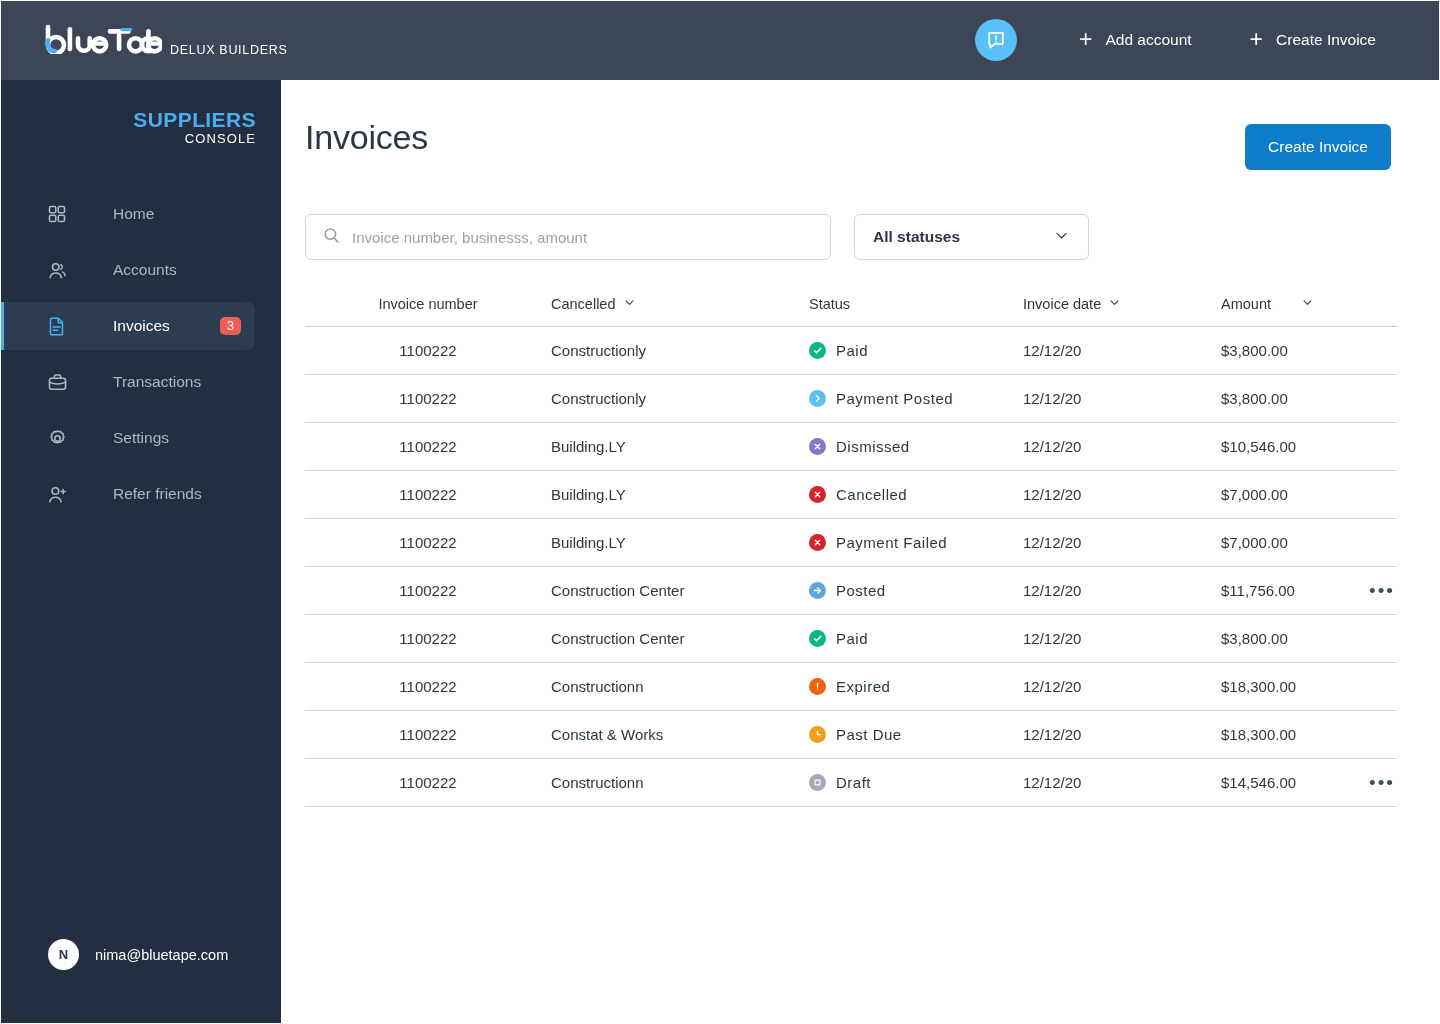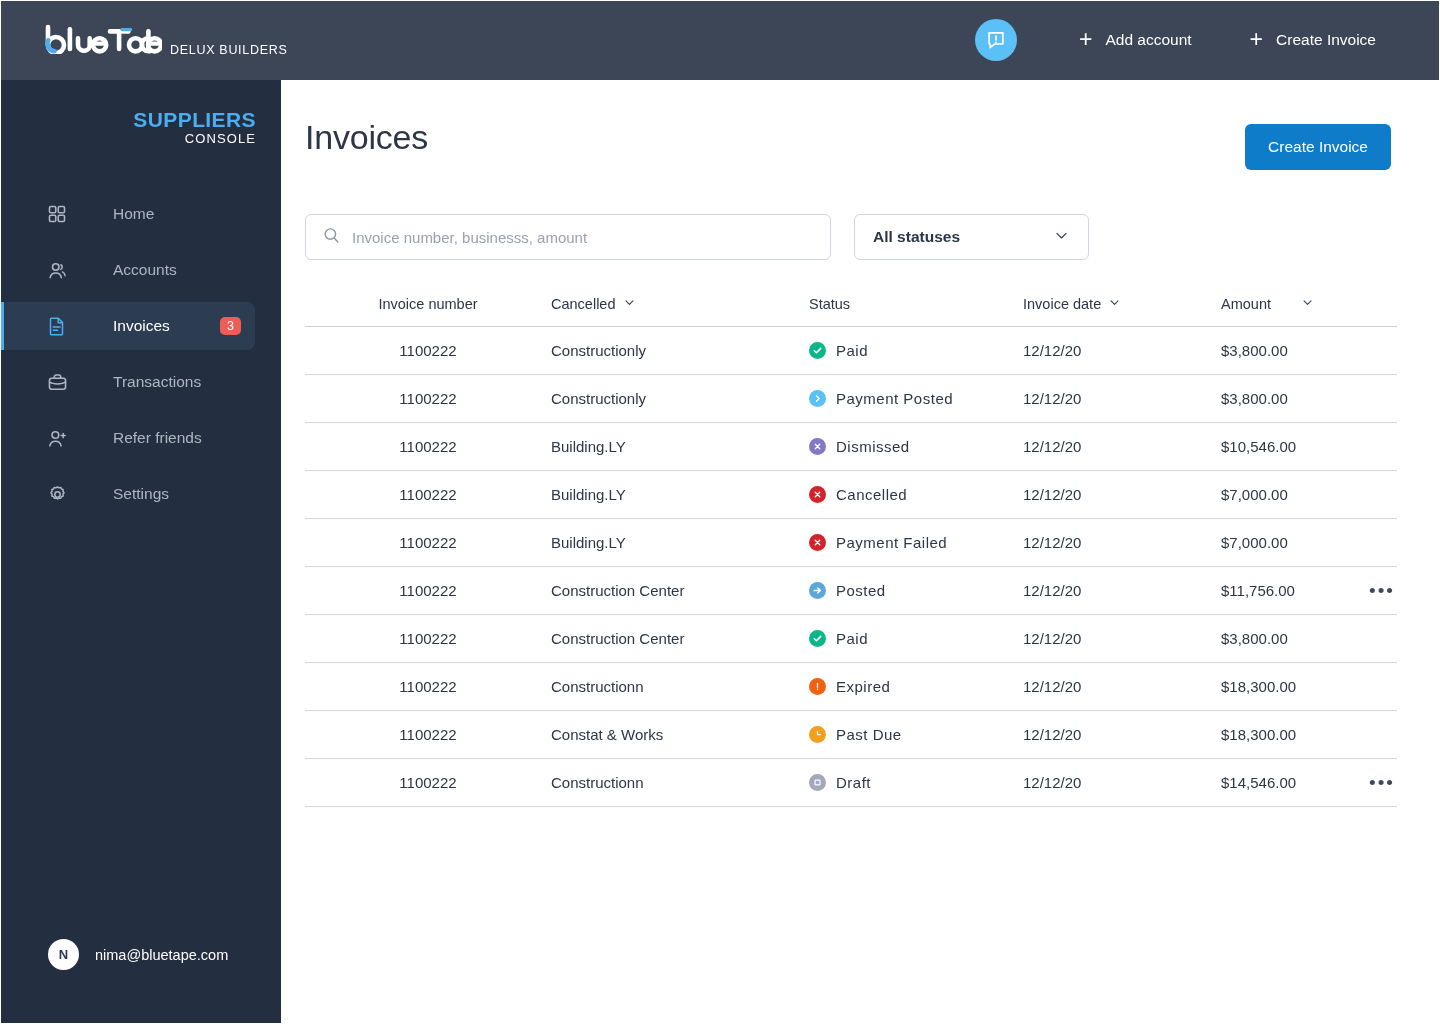--- a/index.html
+++ b/index.html
@@ -439,36 +439,36 @@
               <path d="M8.4 7 V5.4 a2 2 0 0 1 2 -2 h3.2 a2 2 0 0 1 2 2 V7" fill="none" stroke="#aeb6c2" stroke-width="1.8" stroke-linecap="round"></path>
               <path d="M2.9 11.4 c4 3 14.2 3 18.2 0" fill="none" stroke="#aeb6c2" stroke-width="1.7"></path>
             </svg>
           </span>
           <span class="nav-label">Transactions</span>
         </div>
 
         <div class="nav-item">
           <span class="nav-ico">
             <svg width="21" height="21" viewBox="0 0 24 24" aria-hidden="true">
+              <path d="M12 3.2 l1.7 1.1 2-0.4 0.9 1.8 1.9 0.8 -0.3 2 1.3 1.6 -1.3 1.6 0.3 2 -1.9 0.8 -0.9 1.8 -2 -0.4 -1.7 1.1 -1.7 -1.1 -2 0.4 -0.9 -1.8 -1.9 -0.8 0.3 -2 -1.3 -1.6 1.3 -1.6 -0.3 -2 1.9 -0.8 0.9 -1.8 2 0.4 Z" fill="none" stroke="#aeb6c2" stroke-width="1.7" stroke-linejoin="round"></path>
+              <circle cx="12" cy="11.9" r="3.1" fill="none" stroke="#aeb6c2" stroke-width="1.7"></circle>
+            </svg>
+          </span>
+          <span class="nav-label">Settings</span>
+        </div>
+
+        <div class="nav-item">
+          <span class="nav-ico">
+            <svg width="21" height="21" viewBox="0 0 24 24" aria-hidden="true">
               <circle cx="9.6" cy="8" r="3.8" fill="none" stroke="#aeb6c2" stroke-width="1.8"></circle>
               <path d="M3.2 20.4 a6.6 6.6 0 0 1 12.9 0" fill="none" stroke="#aeb6c2" stroke-width="1.8" stroke-linecap="round"></path>
               <path d="M18.5 6.4 v4.6 M16.2 8.7 h4.6" stroke="#aeb6c2" stroke-width="1.7" stroke-linecap="round"></path>
             </svg>
           </span>
           <span class="nav-label">Refer friends</span>
-        </div>
-
-        <div class="nav-item">
-          <span class="nav-ico">
-            <svg width="21" height="21" viewBox="0 0 24 24" aria-hidden="true">
-              <path d="M12 3.2 l1.7 1.1 2-0.4 0.9 1.8 1.9 0.8 -0.3 2 1.3 1.6 -1.3 1.6 0.3 2 -1.9 0.8 -0.9 1.8 -2 -0.4 -1.7 1.1 -1.7 -1.1 -2 0.4 -0.9 -1.8 -1.9 -0.8 0.3 -2 -1.3 -1.6 1.3 -1.6 -0.3 -2 1.9 -0.8 0.9 -1.8 2 0.4 Z" fill="none" stroke="#aeb6c2" stroke-width="1.7" stroke-linejoin="round"></path>
-              <circle cx="12" cy="11.9" r="3.1" fill="none" stroke="#aeb6c2" stroke-width="1.7"></circle>
-            </svg>
-          </span>
-          <span class="nav-label">Settings</span>
         </div>
 
       </div>
 
       <div class="sidebar-spacer"></div>
 
       <div class="sidebar-user">
         <span class="avatar">N</span>
         <span class="user-email">nima@bluetape.com</span>
       </div>

